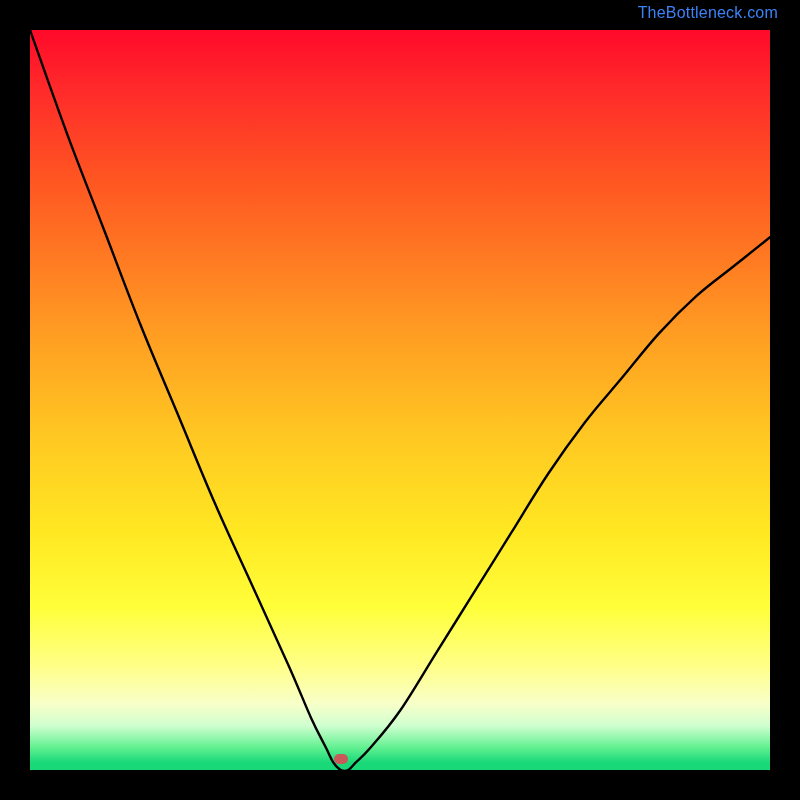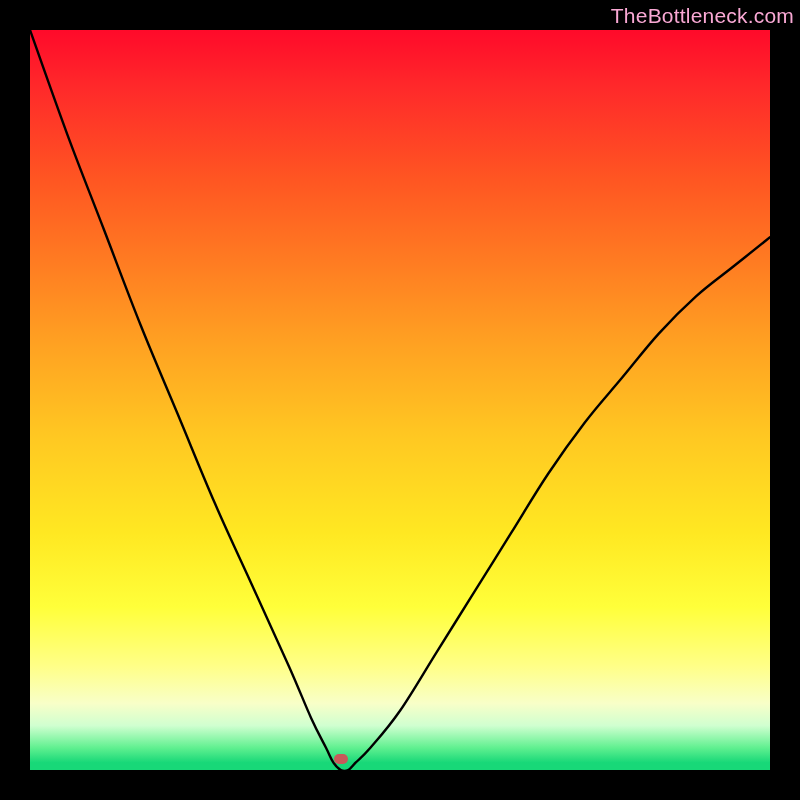--- a/index.html
+++ b/index.html
@@ -40,24 +40,24 @@
   .marker {
     position: absolute;
     width: 14px; height: 10px;
     border-radius: 5px;
     background: #c85a5a;
     transform: translate(-50%, -50%);
   }
   .watermark {
     position: absolute;
     top: 4px;
-    right: 6px;
+    right: 22px;
     font-family: Arial, Helvetica, sans-serif;
-    font-size: 21px;
-    color: #f9a8d4;
+    font-size: 16px;
+    color: #3b82f6;
     letter-spacing: 0.2px;
   }
 </style>
 </head>
 <body>
 
 <div class="frame">
   <div class="plot-area">
     <svg class="curve" viewBox="0 0 740 740" preserveAspectRatio="none">
       <path id="curve-path" fill="none" stroke="#000" stroke-width="2.4" stroke-linecap="round" stroke-linejoin="round" d="M 0 0 C 6.66 18.648000000000003, 23.68 67.63600000000001, 37 103.60000000000002 C 50.32 139.56400000000002, 60.68 165.16800000000006, 74 199.80000000000007 C 87.32 234.43200000000007, 97.68 262.7, 111 296 C 124.32 329.3, 134.68 352.832, 148 384.8 C 161.32 416.76800000000003, 171.68 442.96400000000006, 185 473.6 C 198.32 504.236, 208.68 525.696, 222 555 C 235.32 584.304, 248.344 612.424, 259 636.4 C 269.656 660.376, 274.53999999999996 673.548, 281.2 688.2 C 287.86 702.8520000000001, 292.004 709.808, 296 717.8 C 299.996 725.7919999999999, 300.736 728.604, 303.4 732.6 C 306.06399999999996 736.596, 308.136 738.668, 310.8 740 C 313.464 741.332, 315.536 741.332, 318.2 740 C 320.864 738.668, 321.60400000000004 736.596, 325.6 732.6 C 329.596 728.604, 332.408 727.124, 340.40000000000003 717.8 C 348.39200000000005 708.4759999999999, 358.012 698.116, 370 680.8 C 381.988 663.4839999999999, 393.68000000000006 642.912, 407.00000000000006 621.6 C 420.32000000000005 600.288, 430.68 583.712, 444 562.4 C 457.32 541.088, 467.68 524.512, 481 503.2 C 494.32 481.888, 504.68 463.98, 518 444 C 531.32 424.02, 541.68 409.5160000000001, 555 392.20000000000005 C 568.32 374.884, 578.68 363.78399999999993, 592 347.79999999999995 C 605.32 331.816, 615.68 318.052, 629 303.40000000000003 C 642.32 288.74800000000005, 652.68 278.388, 666 266.4 C 679.32 254.41199999999998, 689.68 247.45599999999993, 703 236.79999999999995 C 716.32 226.14399999999998, 733.34 212.52800000000002, 740 207.20000000000005"></path>

